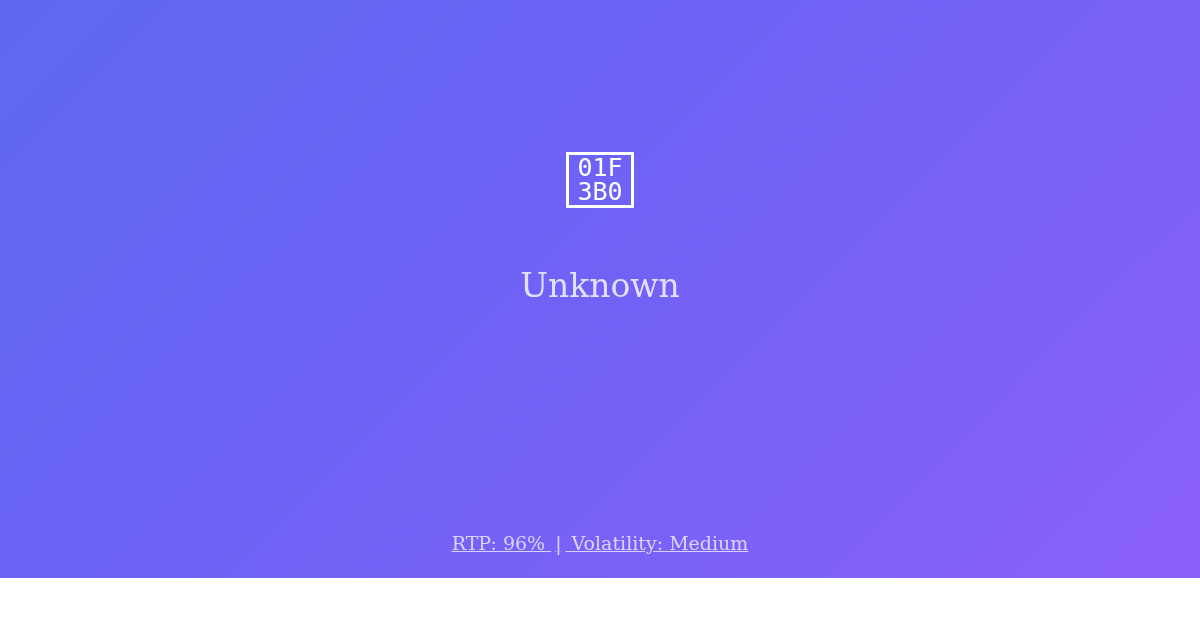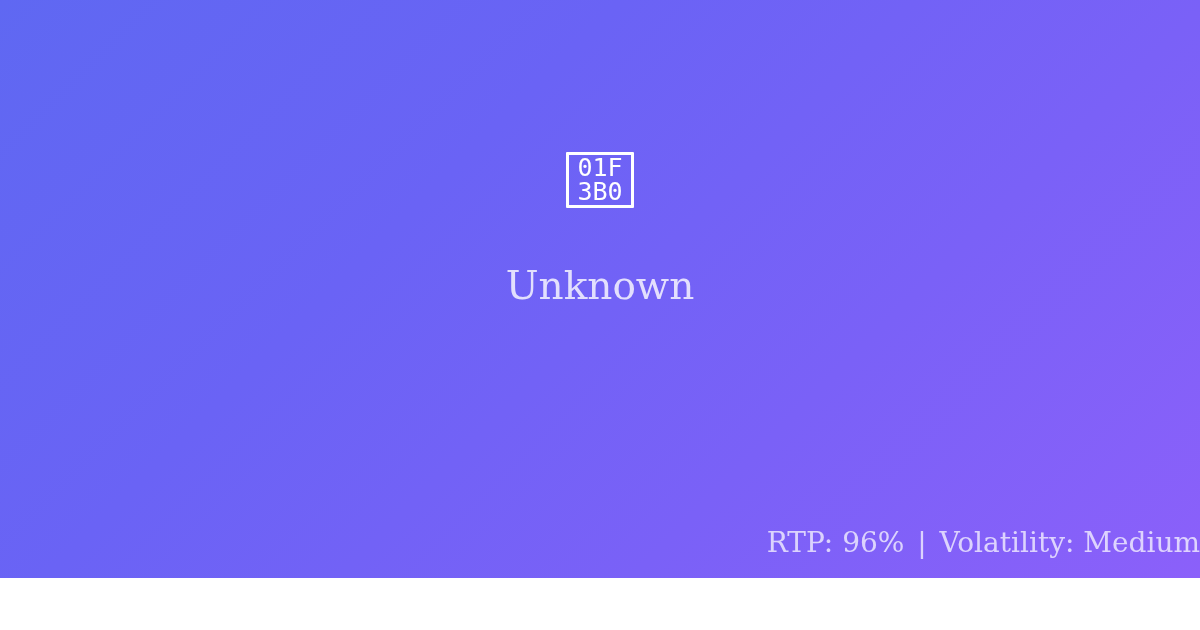--- a/index.html
+++ b/index.html
@@ -83,38 +83,39 @@
     line-height: 78px;
     color: #ffffff;
     letter-spacing: 0.5px;
     margin: 0;
   }
 
   #game-provider {
     margin-top: 56px;
     font-family: "DejaVu Serif", "Liberation Serif", serif;
     font-weight: 400;
-    font-size: 39px;
+    font-size: 33px;
     line-height: 44px;
     color: rgba(255, 255, 255, 0.80);
     text-align: center;
   }
 
   
   #game-stats {
     position: absolute;
     left: 0;
     right: 0;
     top: 528px;
-    text-align: right;
+    text-align: center;
     font-family: "DejaVu Serif", "Liberation Serif", serif;
     font-weight: 400;
-    font-size: 28px;
+    font-size: 19px;
     line-height: 30px;
     color: rgba(255, 255, 255, 0.72);
+    text-decoration: underline;
   }
 
   #game-stats .stat-sep {
     padding: 0 4px;
   }
 </style>
 </head>
 <body>
 
 <div id="og-card">

